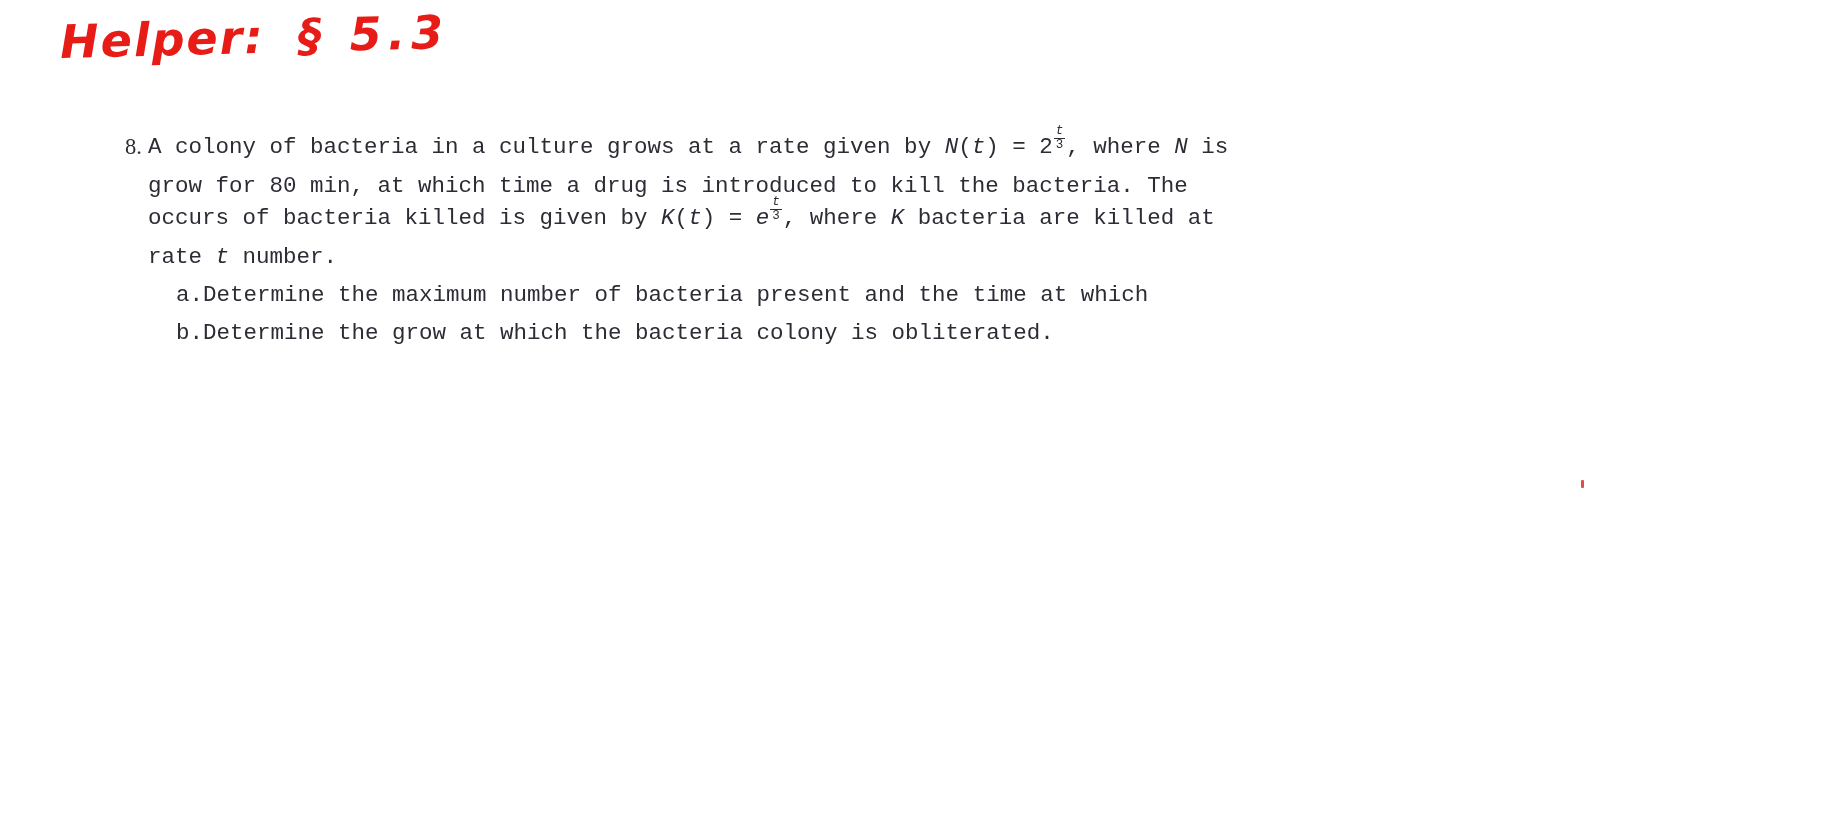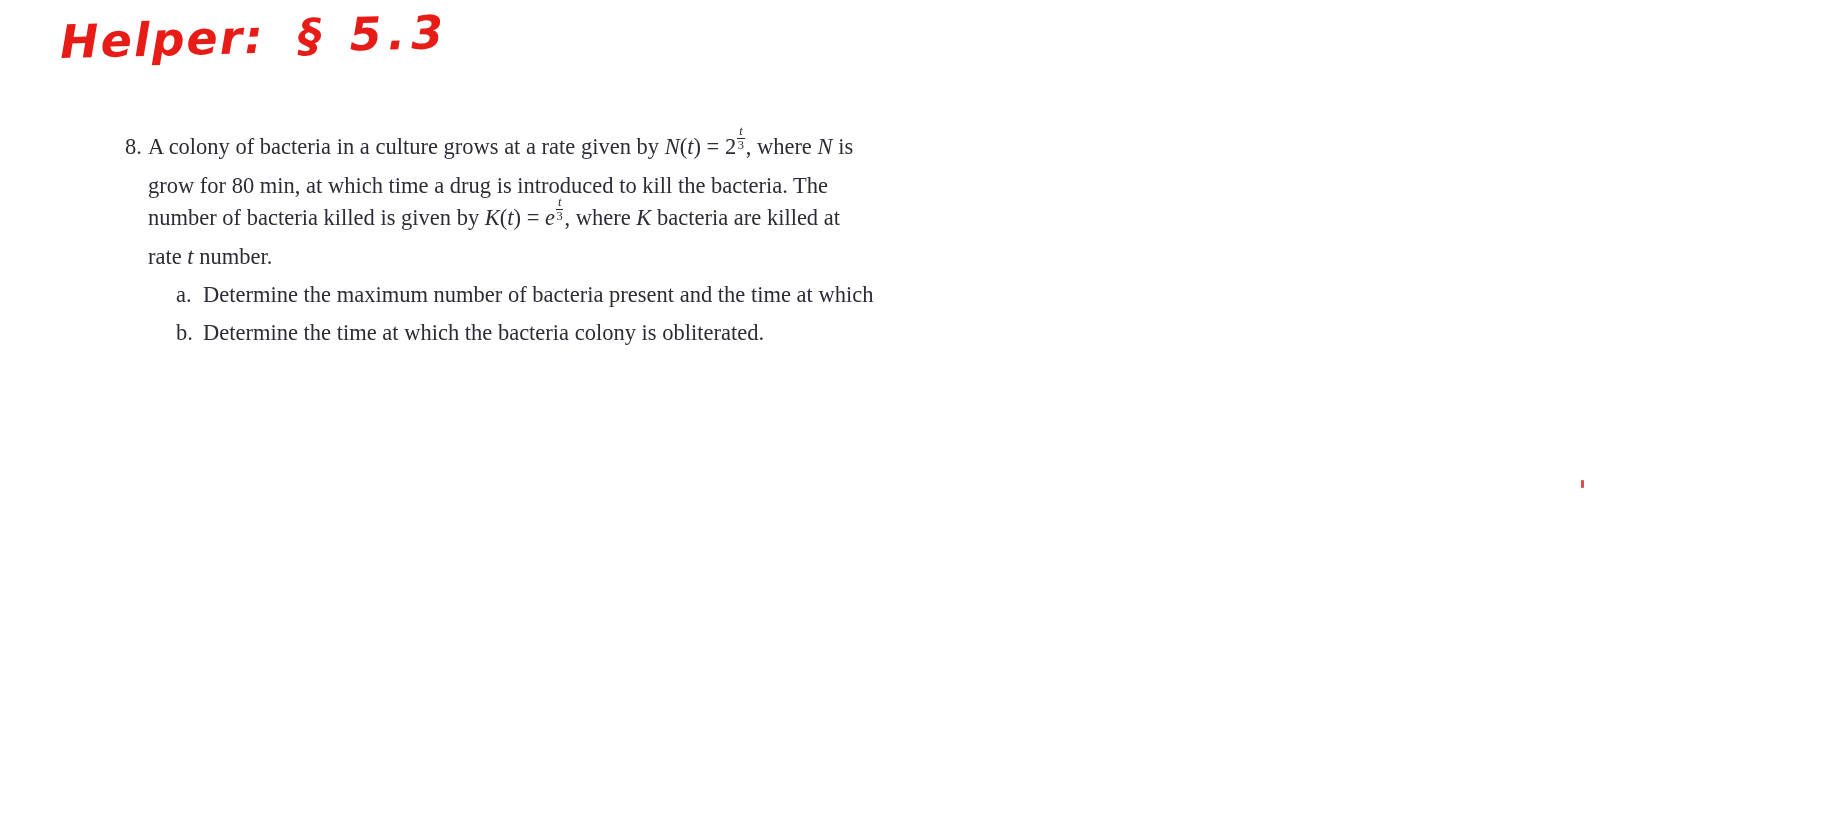--- a/index.html
+++ b/index.html
@@ -40,21 +40,21 @@
     position: absolute;
     left: 125px;
     top: 131px;
     font-size: 22.5px;
     line-height: 32px;
     color: #2c2c35;
     -webkit-font-smoothing: antialiased;
   }
   .prow { display: flex; }
   .pnum { width: 23px; flex: none; }
-  .plines > div { white-space: nowrap; }
+  .plines > div { white-space: nowrap; font-family: Liberation Mono, monospace; }
   .it { font-style: italic; }
 
   
   .supfrac {
     display: inline-flex;
     flex-direction: column;
     align-items: center;
     font-size: 12.5px;
     line-height: 11px;
     transform: translateY(-19px);
@@ -95,36 +95,36 @@
 
 <div class="problem">
   <div class="prow">
     <div class="pnum">8.</div>
     <div class="plines">
       <div><span>A colony of bacteria in a culture grows at a rate given by </span><span class="it">N</span><span>(</span><span class="it">t</span><span>) = 2</span><span class="supfrac">
             <span class="fnum">t</span>
             <span class="fden">3</span>
           </span><span>, where </span><span class="it">N</span><span> is</span></div>
       <div><span>grow for 80 min, at which time a drug is introduced to kill the bacteria. The</span></div>
-      <div><span>number of bacteria killed is given by </span><span class="it">K</span><span>(</span><span class="it">t</span><span>) = </span><span class="it">e</span><span class="supfrac">
+      <div><span>occurs of bacteria killed is given by </span><span class="it">K</span><span>(</span><span class="it">t</span><span>) = </span><span class="it">e</span><span class="supfrac">
             <span class="fnum">t</span>
             <span class="fden">3</span>
           </span><span>, where </span><span class="it">K</span><span> bacteria are killed at</span></div>
       <div><span>rate </span><span class="it">t</span><span> number.</span></div>
 
       <div class="subitem">
         <div class="sublabel">a.</div>
         <div class="plines">
           <div><span>Determine the maximum number of bacteria present and the time at which</span></div>
         </div>
       </div>
 
       <div class="subitem">
         <div class="sublabel">b.</div>
         <div class="plines">
-          <div><span>Determine the time at which the bacteria colony is obliterated.</span></div>
+          <div><span>Determine the grow at which the bacteria colony is obliterated.</span></div>
         </div>
       </div>
     </div>
   </div>
 </div>
 
 <div class="stray-mark"></div>
 
 </body></html>

